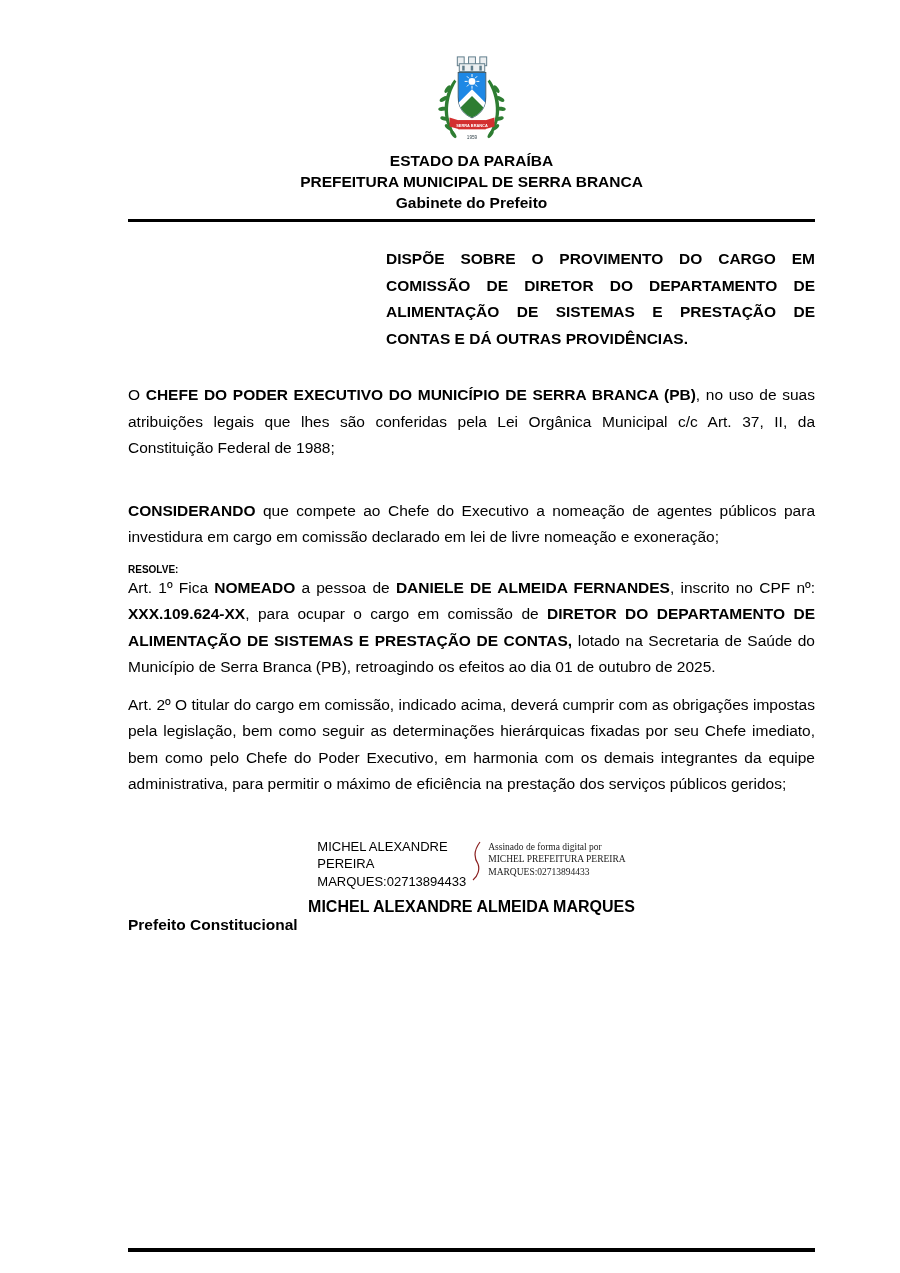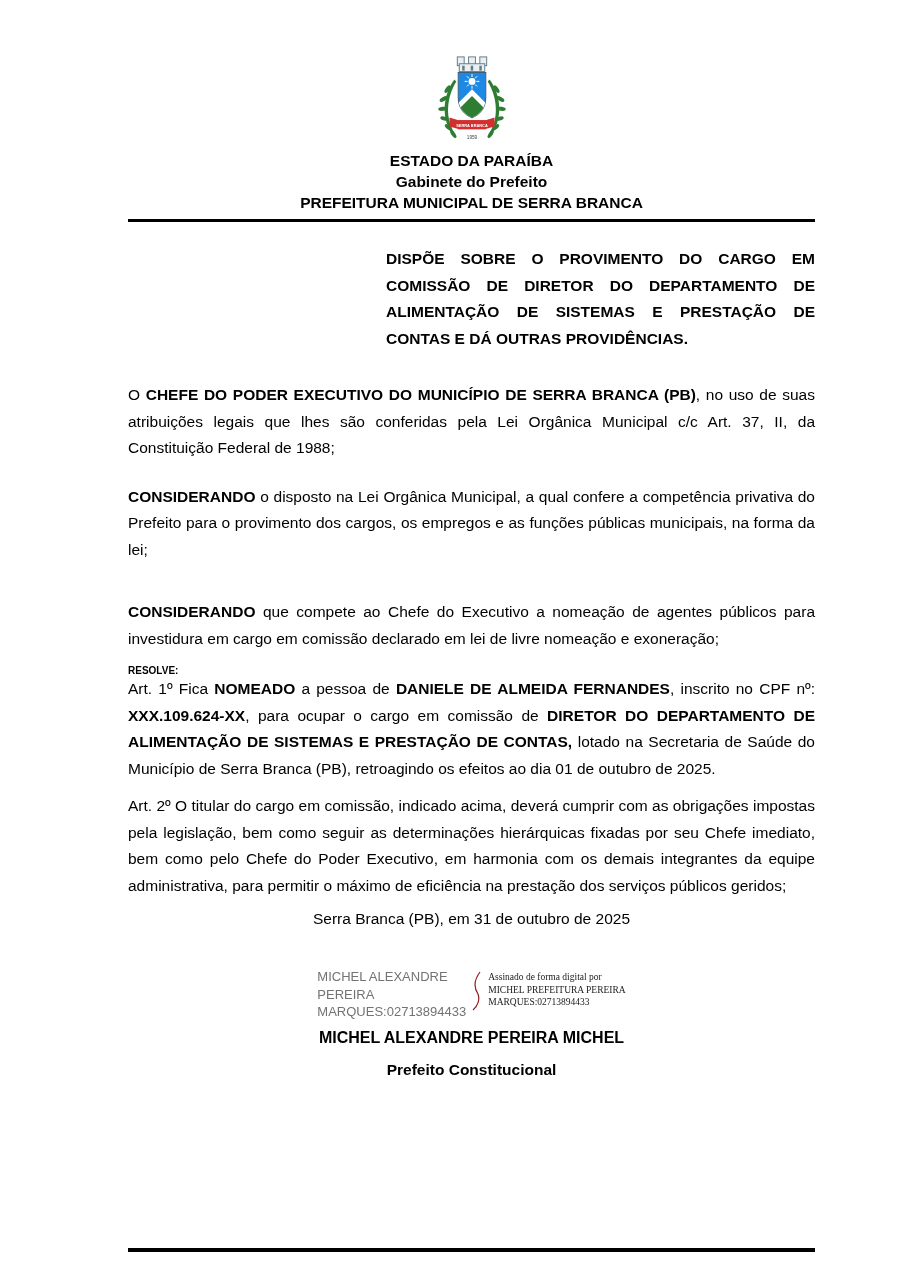--- a/index.html
+++ b/index.html
@@ -44,25 +44,25 @@
   .p-art2 { margin-top: 11px; }
   .p-art3 { margin-top: 24px; }
   .dateline { font-size: 15.5px; text-align: center; margin-top: 11px; }
   .sigblock {
     display: flex;
     justify-content: center;
     align-items: flex-start;
     gap: 5px;
     margin-top: 40px;
   }
-  .sig-cert { font-size: 13px; line-height: 17.5px; color: #737373; }
+  .sig-cert { font-size: 13px; line-height: 17.5px; color: #000000; }
   .sig-flourish { margin-top: 2px; }
   .sig-info { font-size: 9.5px; line-height: 12.5px; color: #1a1a1a; padding-top: 3px; font-family: Liberation Serif, serif; }
   .signer-name { font-weight: 700; font-size: 16px; text-align: center; margin-top: 8px; }
-  .signer-role { font-weight: 700; font-size: 15.5px; text-align: center; margin-top: 14px; }
+  .signer-role { font-weight: 700; font-size: 15.5px; text-align: left; }
 </style>
 </head>
 <body>
 
 <div class="page">
 
   <div class="crest">
     <svg width="78" height="94" viewBox="0 0 78 96">
       <defs>
         <clipPath id="shieldClip">
@@ -122,59 +122,57 @@
         <path d="M62 67 L52 70 L52 79 L62 76 Z" fill="#d32f2f"></path>
         <rect x="25" y="69.5" width="28" height="9.5" fill="#d32f2f"></rect>
         <text x="39" y="76.5" font-size="4" font-weight="bold" fill="#ffffff" text-anchor="middle">SERRA BRANCA</text>
         <text x="39" y="89" font-size="4.8" fill="#37474f" text-anchor="middle">1959</text>
       </g>
     </svg>
   </div>
 
   <div class="letterhead">
     <div>ESTADO DA PARAÍBA</div>
+    <div>PREFEITURA MUNICIPAL DE SERRA BRANCA</div>
     <div>Gabinete do Prefeito</div>
-    <div>PREFEITURA MUNICIPAL DE SERRA BRANCA</div>
   </div>
 
   <div class="rule rule-top"></div>
 
 
   <p class="summary">DISPÕE SOBRE O PROVIMENTO DO CARGO EM COMISSÃO DE DIRETOR DO DEPARTAMENTO DE ALIMENTAÇÃO DE SISTEMAS E PRESTAÇÃO DE CONTAS E DÁ OUTRAS PROVIDÊNCIAS.</p>
 
   <p class="bodytext p-preamble"><span>O </span><b>CHEFE DO PODER EXECUTIVO DO MUNICÍPIO DE SERRA BRANCA (PB)</b><span>, no uso de suas atribuições legais que lhes são conferidas pela Lei Orgânica Municipal c/c Art. 37, II, da Constituição Federal de 1988;</span></p>
 
-  <p class="bodytext p-cons1"><b>CONSIDERANDO</b><span> o disposto na Lei Orgânica Municipal, a qual confere a competência privativa do Prefeito para o provimento dos cargos, os empregos e as funções públicas municipais, na forma da lei;</span></p>
 
   <p class="bodytext p-cons2"><b>CONSIDERANDO</b><span> que compete ao Chefe do Executivo a nomeação de agentes públicos para investidura em cargo em comissão declarado em lei de livre nomeação e exoneração;</span></p>
 
   <p class="resolve">RESOLVE:</p>
 
   <p class="bodytext p-art1"><span>Art. 1º Fica </span><b>NOMEADO</b><span> a pessoa de </span><b>DANIELE DE ALMEIDA FERNANDES</b><span>, inscrito no CPF nº: </span><b>XXX.109.624-XX</b><span>, para ocupar o cargo em comissão de </span><b>DIRETOR DO DEPARTAMENTO DE ALIMENTAÇÃO DE SISTEMAS E PRESTAÇÃO DE CONTAS,</b><span> lotado na Secretaria de Saúde do Município de Serra Branca (PB), retroagindo os efeitos ao dia 01 de outubro de 2025.</span></p>
 
   <p class="bodytext p-art2"><span>Art. 2º O titular do cargo em comissão, indicado acima, deverá cumprir com as obrigações impostas pela legislação, bem como seguir as determinações hierárquicas fixadas por seu Chefe imediato, bem como pelo Chefe do Poder Executivo, em harmonia com os demais integrantes da equipe administrativa, para permitir o máximo de eficiência na prestação dos serviços públicos geridos;</span></p>
 
 
-  <p class="dateline">Serra Branca (PB), em 31 de outubro de 2025</p>
 
   <div class="sigblock">
     <div class="sig-cert">
       <div>MICHEL ALEXANDRE</div>
       <div>PEREIRA</div>
       <div>MARQUES:02713894433</div>
     </div>
     <svg class="sig-flourish" width="12" height="42" viewBox="0 0 12 42">
       <path d="M9 2 C3 10 3 18 7 24 C9 29 7 36 2 40" stroke="#8a1f1f" fill="none" stroke-width="1.2"></path>
     </svg>
     <div class="sig-info">
       <div>Assinado de forma digital por</div>
       <div>MICHEL PREFEITURA PEREIRA</div>
       <div>MARQUES:02713894433</div>
     </div>
   </div>
 
-  <p class="signer-name">MICHEL ALEXANDRE PEREIRA MICHEL</p>
+  <p class="signer-name">MICHEL ALEXANDRE ALMEIDA MARQUES</p>
 
   <p class="signer-role">Prefeito Constitucional</p>
 
   <div class="rule rule-bottom"></div>
 
 </div>
 
 </body></html>

